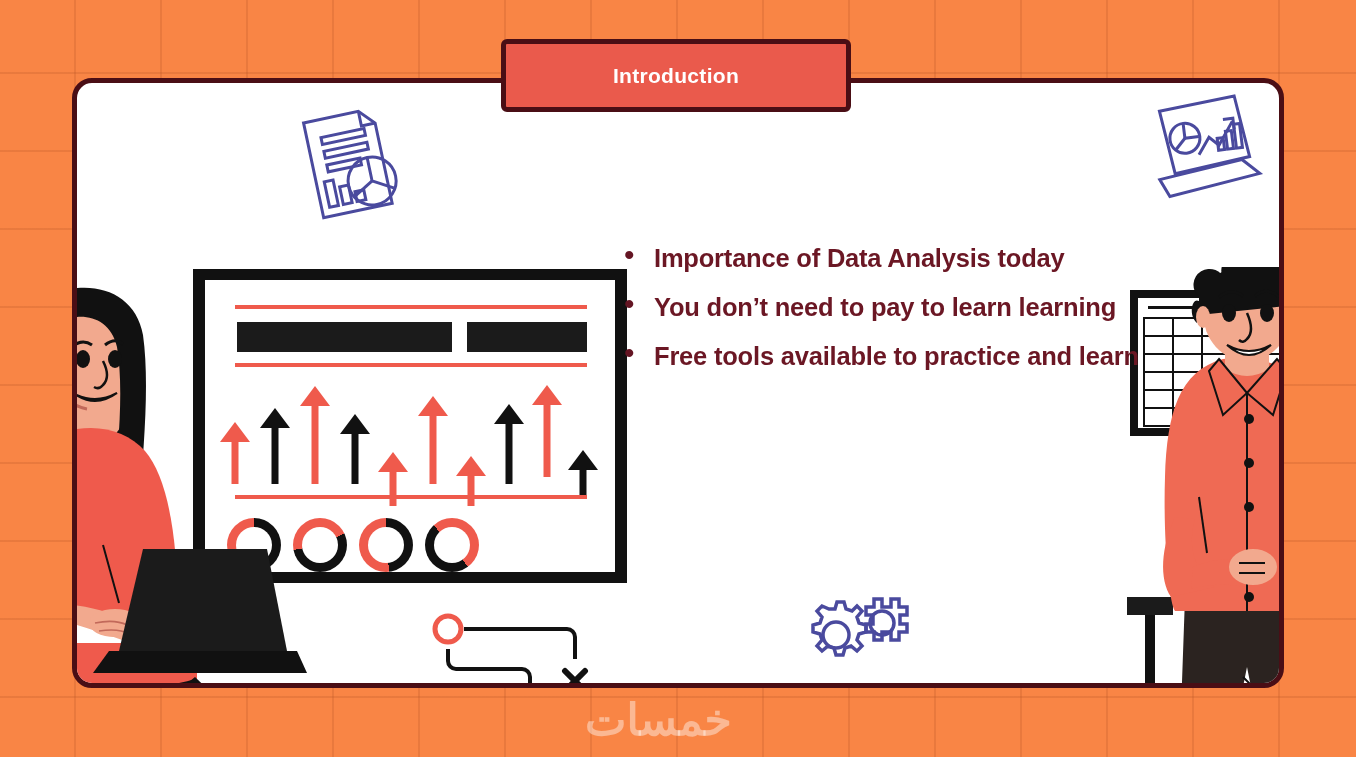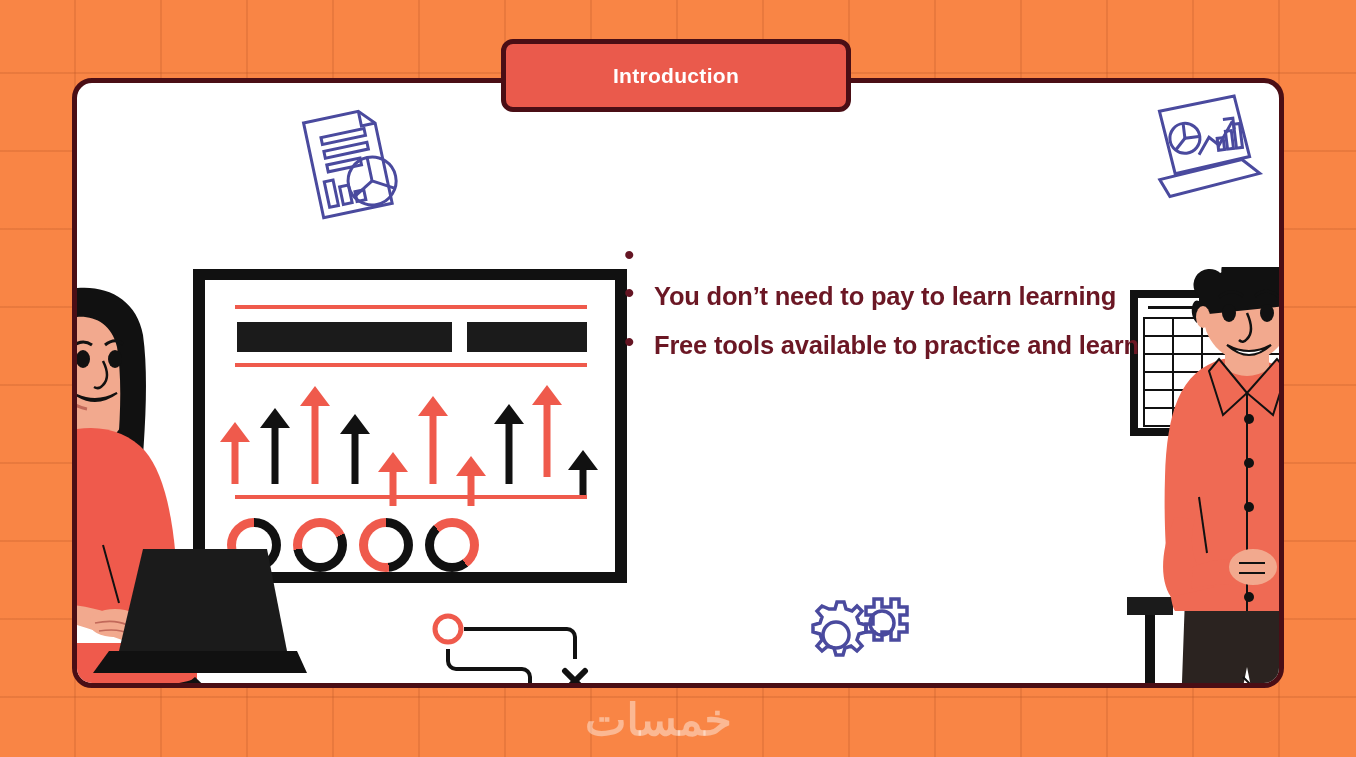--- a/index.html
+++ b/index.html
@@ -39,21 +39,21 @@
     border-radius:20px;
     overflow:hidden;
   }
 
   
   #title-badge{
     position:absolute; left:501px; top:39px;
     width:350px; height:73px;
     background:#EA5A4C;
     border:5px solid #4A0E15;
-    border-radius:12px;
+    border-radius:6px;
     display:flex; align-items:center; justify-content:center;
     z-index:40;
   }
   #title-badge .t{
     color:#fff; font-size:21px; font-weight:700;
     letter-spacing:.3px;
   }
 
   
   #bullets{
@@ -246,20 +246,21 @@
           <line x1="122" y1="2" x2="122" y2="110"></line>
           <line x1="151" y1="2" x2="151" y2="110"></line>
         </g>
       </svg>
     </div>
   </div>
 
   <div id="bullets" style="left:547px; top:153px;">
     <div class="row">
       <span class="dot">•</span>
+      <span class="txt">Importance of Data Analysis today</span>
     </div>
     <div class="row">
       <span class="dot">•</span>
       <span class="txt">You don’t need to pay to learn learning</span>
     </div>
     <div class="row">
       <span class="dot">•</span>
       <span class="txt">Free tools available to practice and learn</span>
     </div>
   </div>

